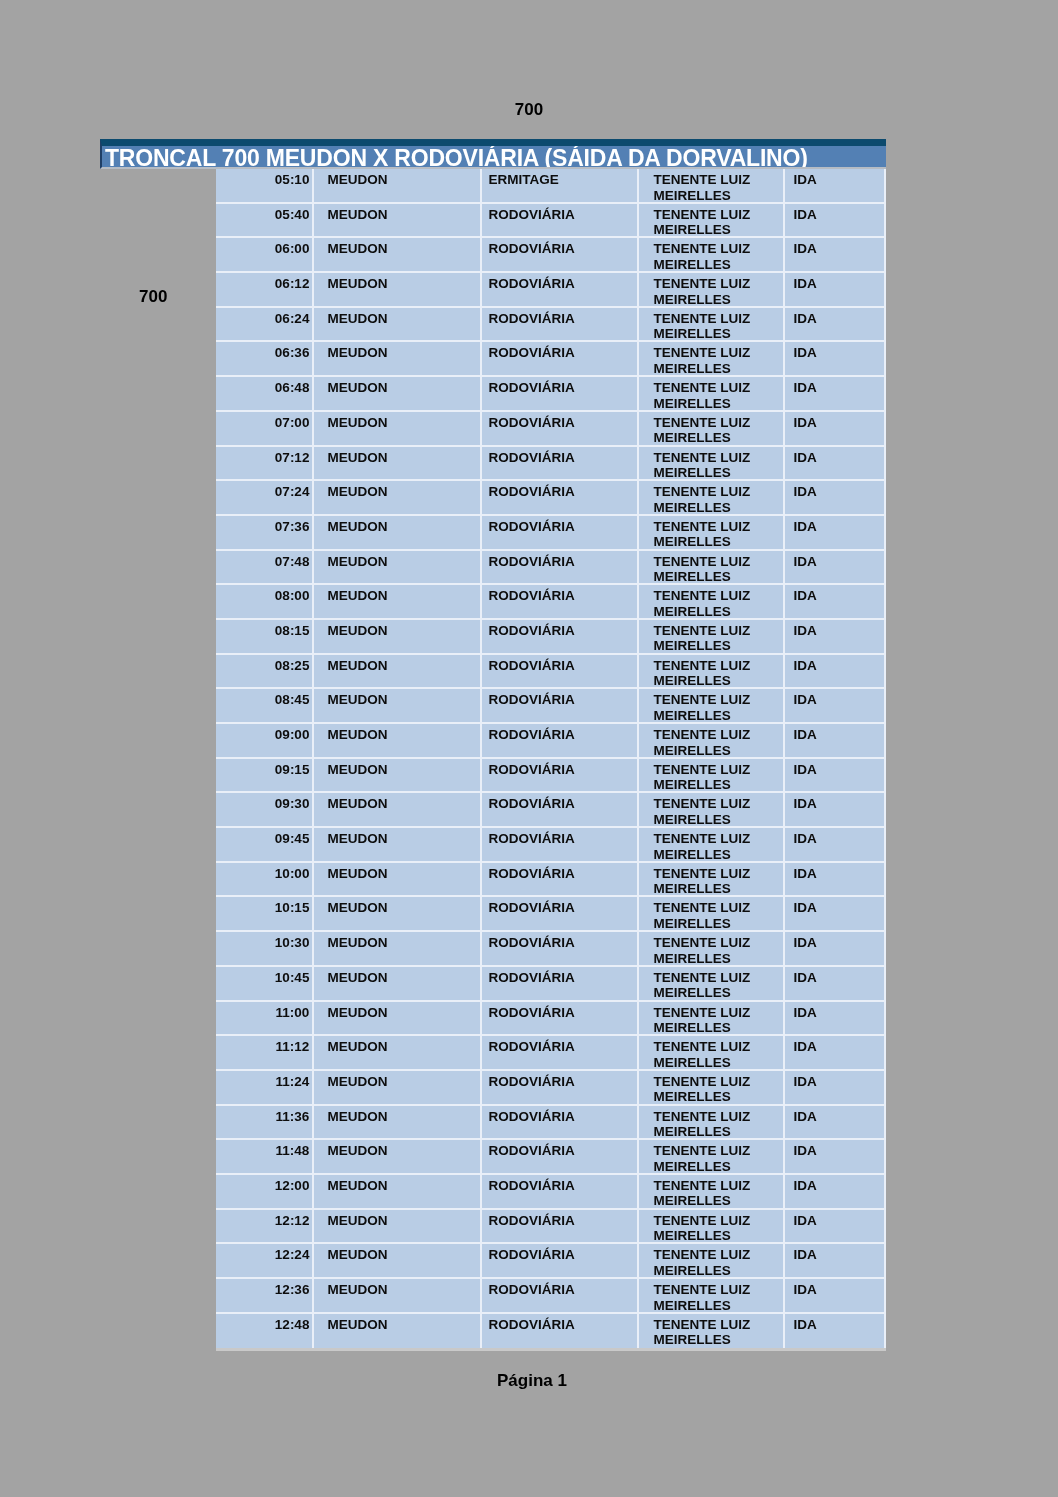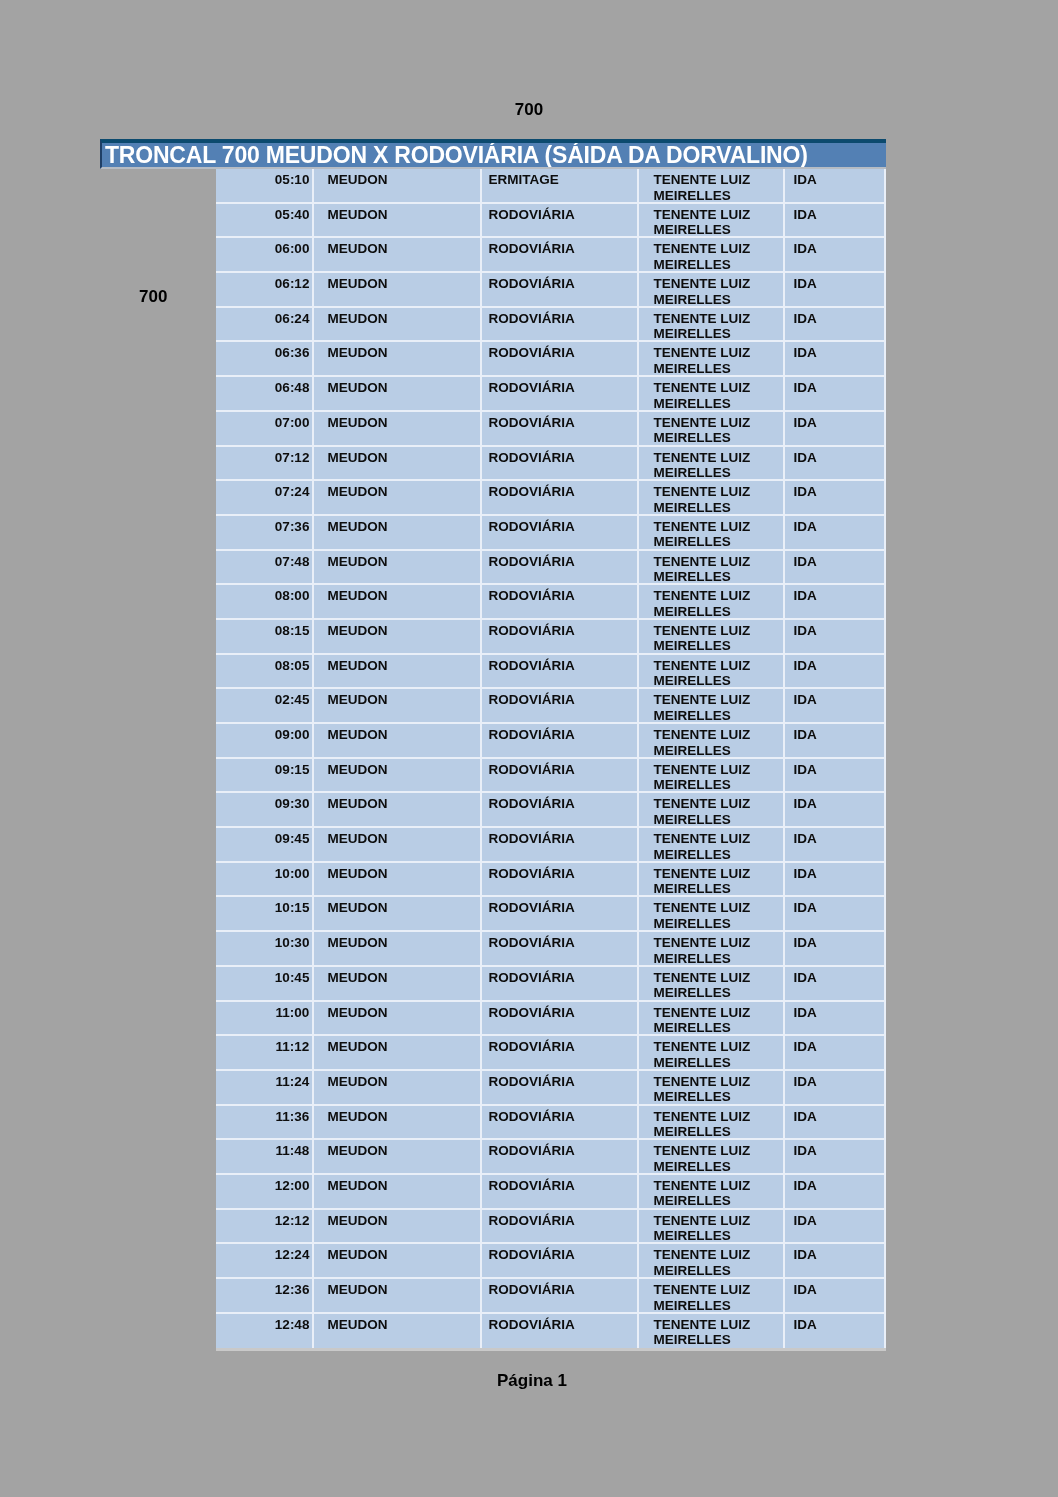--- a/index.html
+++ b/index.html
@@ -25,21 +25,21 @@
     color: #000000;
   }
 
   .banner {
     position: absolute;
     left: 100px;
     top: 139px;
     width: 786px;
     height: 30px;
     background: #5380b4;
-    border-top: 4px solid #0c4a6e;
+    border-top: 7px solid #0c4a6e;
     border-left: 2px solid #1f3f66;
     border-bottom: 2px solid #b6bcc4;
     color: #ffffff;
     font-size: 23px;
     font-weight: bold;
     line-height: 24px;
     padding-left: 3px;
     letter-spacing: -0.2px;
     white-space: nowrap;
     overflow: hidden;
@@ -204,28 +204,28 @@
         <div class="cell c4">IDA</div>
       </div>
       <div class="t-row">
         <div class="cell c0">08:15</div>
         <div class="cell c1">MEUDON</div>
         <div class="cell c2">RODOVIÁRIA</div>
         <div class="cell c3">TENENTE LUIZ MEIRELLES</div>
         <div class="cell c4">IDA</div>
       </div>
       <div class="t-row">
-        <div class="cell c0">08:05</div>
-        <div class="cell c1">MEUDON</div>
-        <div class="cell c2">RODOVIÁRIA</div>
-        <div class="cell c3">TENENTE LUIZ MEIRELLES</div>
-        <div class="cell c4">IDA</div>
-      </div>
-      <div class="t-row">
-        <div class="cell c0">02:45</div>
+        <div class="cell c0">08:25</div>
+        <div class="cell c1">MEUDON</div>
+        <div class="cell c2">RODOVIÁRIA</div>
+        <div class="cell c3">TENENTE LUIZ MEIRELLES</div>
+        <div class="cell c4">IDA</div>
+      </div>
+      <div class="t-row">
+        <div class="cell c0">08:45</div>
         <div class="cell c1">MEUDON</div>
         <div class="cell c2">RODOVIÁRIA</div>
         <div class="cell c3">TENENTE LUIZ MEIRELLES</div>
         <div class="cell c4">IDA</div>
       </div>
       <div class="t-row">
         <div class="cell c0">09:00</div>
         <div class="cell c1">MEUDON</div>
         <div class="cell c2">RODOVIÁRIA</div>
         <div class="cell c3">TENENTE LUIZ MEIRELLES</div>

